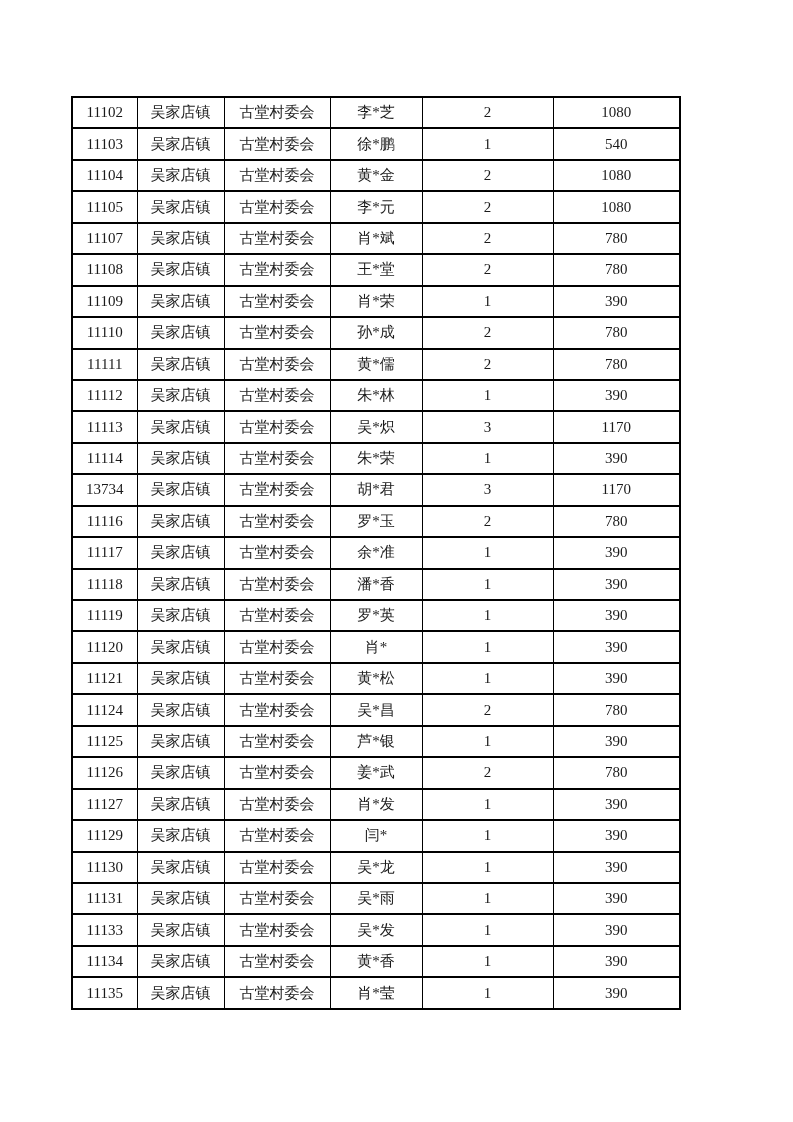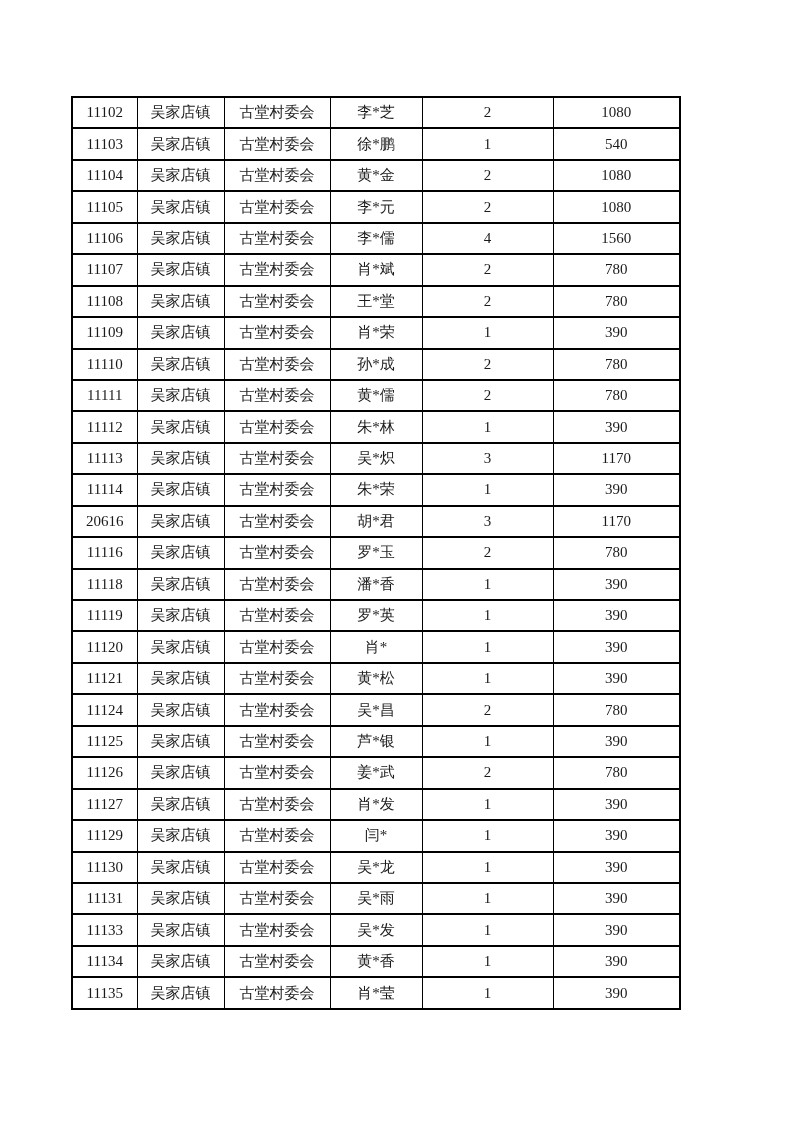--- a/index.html
+++ b/index.html
@@ -80,28 +80,20 @@
         </tr>
         <tr>
           <td>11105</td>
           <td>吴家店镇</td>
           <td>古堂村委会</td>
           <td>李*元</td>
           <td>2</td>
           <td>1080</td>
         </tr>
         <tr>
-          <td>11106</td>
-          <td>吴家店镇</td>
-          <td>古堂村委会</td>
-          <td>李*儒</td>
-          <td>4</td>
-          <td>1560</td>
-        </tr>
-        <tr>
           <td>11107</td>
           <td>吴家店镇</td>
           <td>古堂村委会</td>
           <td>肖*斌</td>
           <td>2</td>
           <td>780</td>
         </tr>
         <tr>
           <td>11108</td>
           <td>吴家店镇</td>
@@ -152,34 +144,42 @@
         </tr>
         <tr>
           <td>11114</td>
           <td>吴家店镇</td>
           <td>古堂村委会</td>
           <td>朱*荣</td>
           <td>1</td>
           <td>390</td>
         </tr>
         <tr>
-          <td>20616</td>
+          <td>13734</td>
           <td>吴家店镇</td>
           <td>古堂村委会</td>
           <td>胡*君</td>
           <td>3</td>
           <td>1170</td>
         </tr>
         <tr>
           <td>11116</td>
           <td>吴家店镇</td>
           <td>古堂村委会</td>
           <td>罗*玉</td>
           <td>2</td>
           <td>780</td>
+        </tr>
+        <tr>
+          <td>11117</td>
+          <td>吴家店镇</td>
+          <td>古堂村委会</td>
+          <td>余*准</td>
+          <td>1</td>
+          <td>390</td>
         </tr>
         <tr>
           <td>11118</td>
           <td>吴家店镇</td>
           <td>古堂村委会</td>
           <td>潘*香</td>
           <td>1</td>
           <td>390</td>
         </tr>
         <tr>

